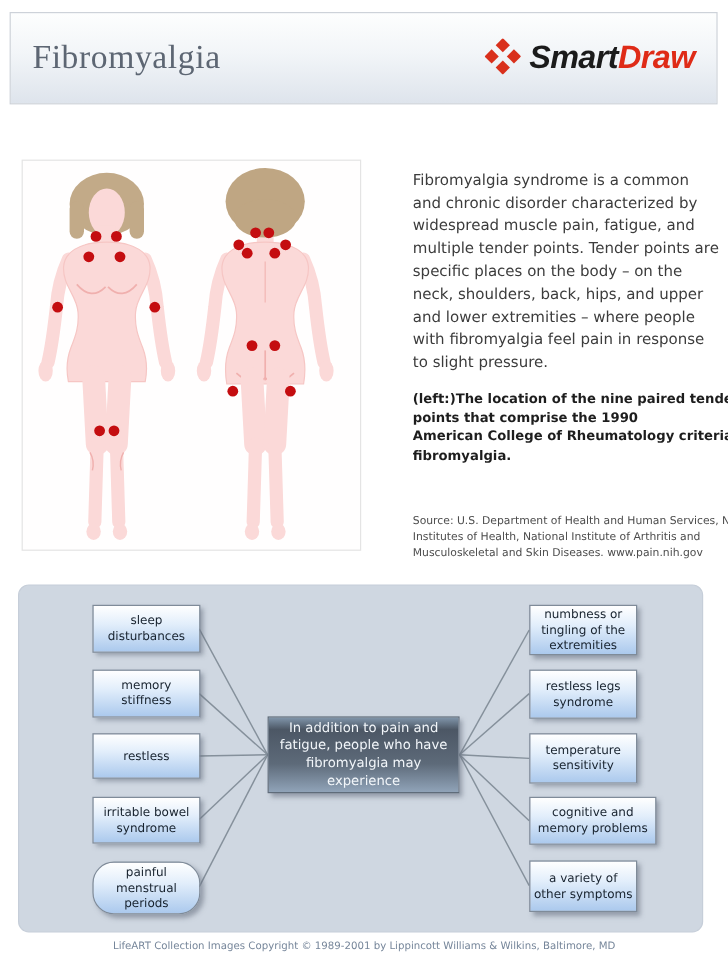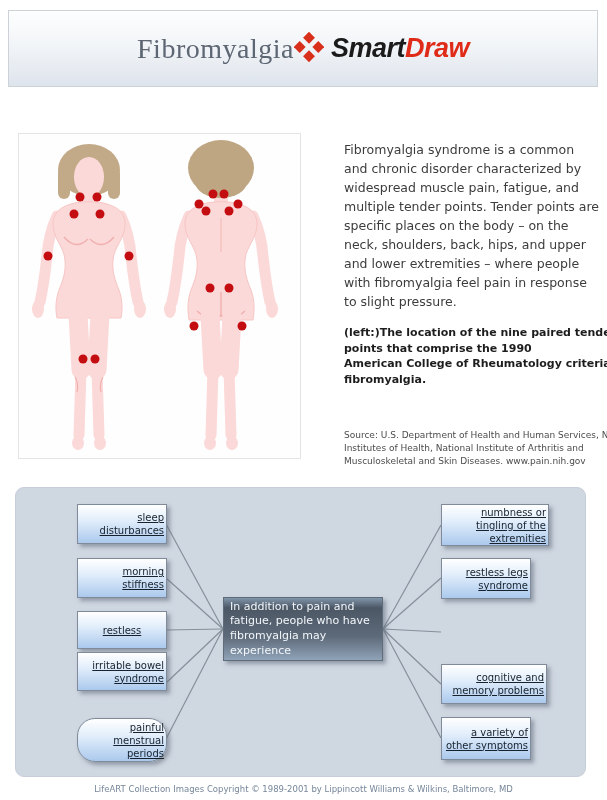--- a/index.html
+++ b/index.html
@@ -4,21 +4,21 @@
 <style>
   * { margin:0; padding:0; box-sizing:border-box; }
   html,body { width:607px; height:800px; background:#ffffff;
               font-family:"DejaVu Sans","Liberation Sans",sans-serif; }
   #page { position:relative; width:607px; height:800px; overflow:hidden; }
 
   
   .header { position:absolute; left:8px; top:10px; width:590px; height:77px;
             border:1px solid #cdd2d9;
             background:linear-gradient(180deg,#fdfefe 0%,#f2f5f8 45%,#dee4ec 100%);
-            display:flex; align-items:center; justify-content:center;
+            display:flex; align-items:center; justify-content:space-between;
             padding:0 18px; }
   .page-title { font-family:"Liberation Serif","DejaVu Serif",serif;
                 font-size:28px; color:#5d6673; letter-spacing:0.5px; }
   .logo { display:flex; align-items:center; gap:7px;font-style:italic; }
   .logo-text { font-family:"Liberation Sans",sans-serif; font-size:27px;
                font-weight:700; letter-spacing:-0.5px; }
   .logo-smart { color:#1b1b1b; }
   .logo-draw  { color:#df2b17; }
 
   
@@ -34,28 +34,28 @@
   .info-source { margin-top:42px; font-size:9px; line-height:13px; color:#4c4c4c; }
 
   
   .diagram { position:absolute; left:15px; top:487px; width:571px; height:290px;
              background:#cfd7e1; border:1px solid #c6ced9; border-radius:9px; }
   .connector-layer { position:absolute; left:0; top:0; width:571px; height:290px; }
   .sym-box { position:absolute; border:1px solid #7f8b99;
              background:linear-gradient(180deg,#ffffff 0%,#e2eefb 40%,#abc9ed 100%);
              box-shadow:3px 3px 4px rgba(96,106,122,0.55);
              display:flex; align-items:center; justify-content:center;
-             text-align:right; font-size:10px; line-height:1.3; color:#17222e;
-             padding:2px;text-decoration:underline; }
+             text-align:center; font-size:10px; line-height:1.3; color:#17222e;
+             padding:2px; }
   .center-box { position:absolute; left:207px; top:109px; width:160px; height:64px;
                 border:1px solid #5f6c7a;
                 background:linear-gradient(180deg,#8095aa 0%,#4c5765 16%,#5d6a79 62%,#90a3b8 100%);
                 box-shadow:3px 3px 4px rgba(96,106,122,0.55);
                 display:flex; align-items:center; justify-content:center;
-                font-size:11px; line-height:1.32; color:#f2f6fa;
+                text-align:center; font-size:11px; line-height:1.32; color:#f2f6fa;
                 padding:3px 6px; }
 
   
   .footer { position:absolute; left:0; top:784px; width:607px; text-align:center;
             font-size:8.5px; color:#76869a; }
 </style>
 </head>
 <body>
 
 <div id="page">
@@ -193,28 +193,29 @@
         <line x1="150" y1="251" x2="207" y2="141"></line>
         <line x1="367" y1="141" x2="425" y2="37"></line>
         <line x1="367" y1="141" x2="425" y2="90"></line>
         <line x1="367" y1="141" x2="425" y2="144"></line>
         <line x1="367" y1="141" x2="425" y2="196"></line>
         <line x1="367" y1="141" x2="425" y2="250"></line>
       </g>
     </svg>
 
     <div class="sym-box" style="left:61px;top:16px;width:90px;height:40px;">sleep disturbances</div>
-    <div class="sym-box" style="left:61px;top:70px;width:90px;height:40px;">morning stiffness</div>
+    <div class="sym-box" style="left:61px;top:70px;width:90px;height:40px;">memory stiffness</div>
     <div class="sym-box" style="left:61px;top:123px;width:90px;height:38px;">restless</div>
-    <div class="sym-box" style="left:61px;top:164px;width:90px;height:39px;">irritable bowel syndrome</div>
+    <div class="sym-box" style="left:61px;top:176px;width:90px;height:39px;">irritable bowel syndrome</div>
     <div class="sym-box" style="left:61px;top:230px;width:90px;height:44px;border-radius:18px;">painful menstrual periods</div>
 
     <div class="center-box">In addition to pain and fatigue, people who have fibromyalgia may experience</div>
 
-    <div class="sym-box" style="left:425px;top:16px;width:108px;height:42px;">numbness or tingling of the extremities</div>
+    <div class="sym-box" style="left:425px;top:16px;width:90px;height:42px;">numbness or tingling of the extremities</div>
     <div class="sym-box" style="left:425px;top:70px;width:90px;height:41px;">restless legs syndrome</div>
+    <div class="sym-box" style="left:425px;top:123px;width:90px;height:42px;">temperature sensitivity</div>
     <div class="sym-box" style="left:425px;top:176px;width:106px;height:40px;">cognitive and memory problems</div>
     <div class="sym-box" style="left:425px;top:229px;width:90px;height:43px;">a variety of other symptoms</div>
   </div>
 
   <div class="footer">LifeART Collection Images Copyright © 1989-2001 by Lippincott Williams &amp; Wilkins, Baltimore, MD</div>
 
 </div>
 
 </body></html>

